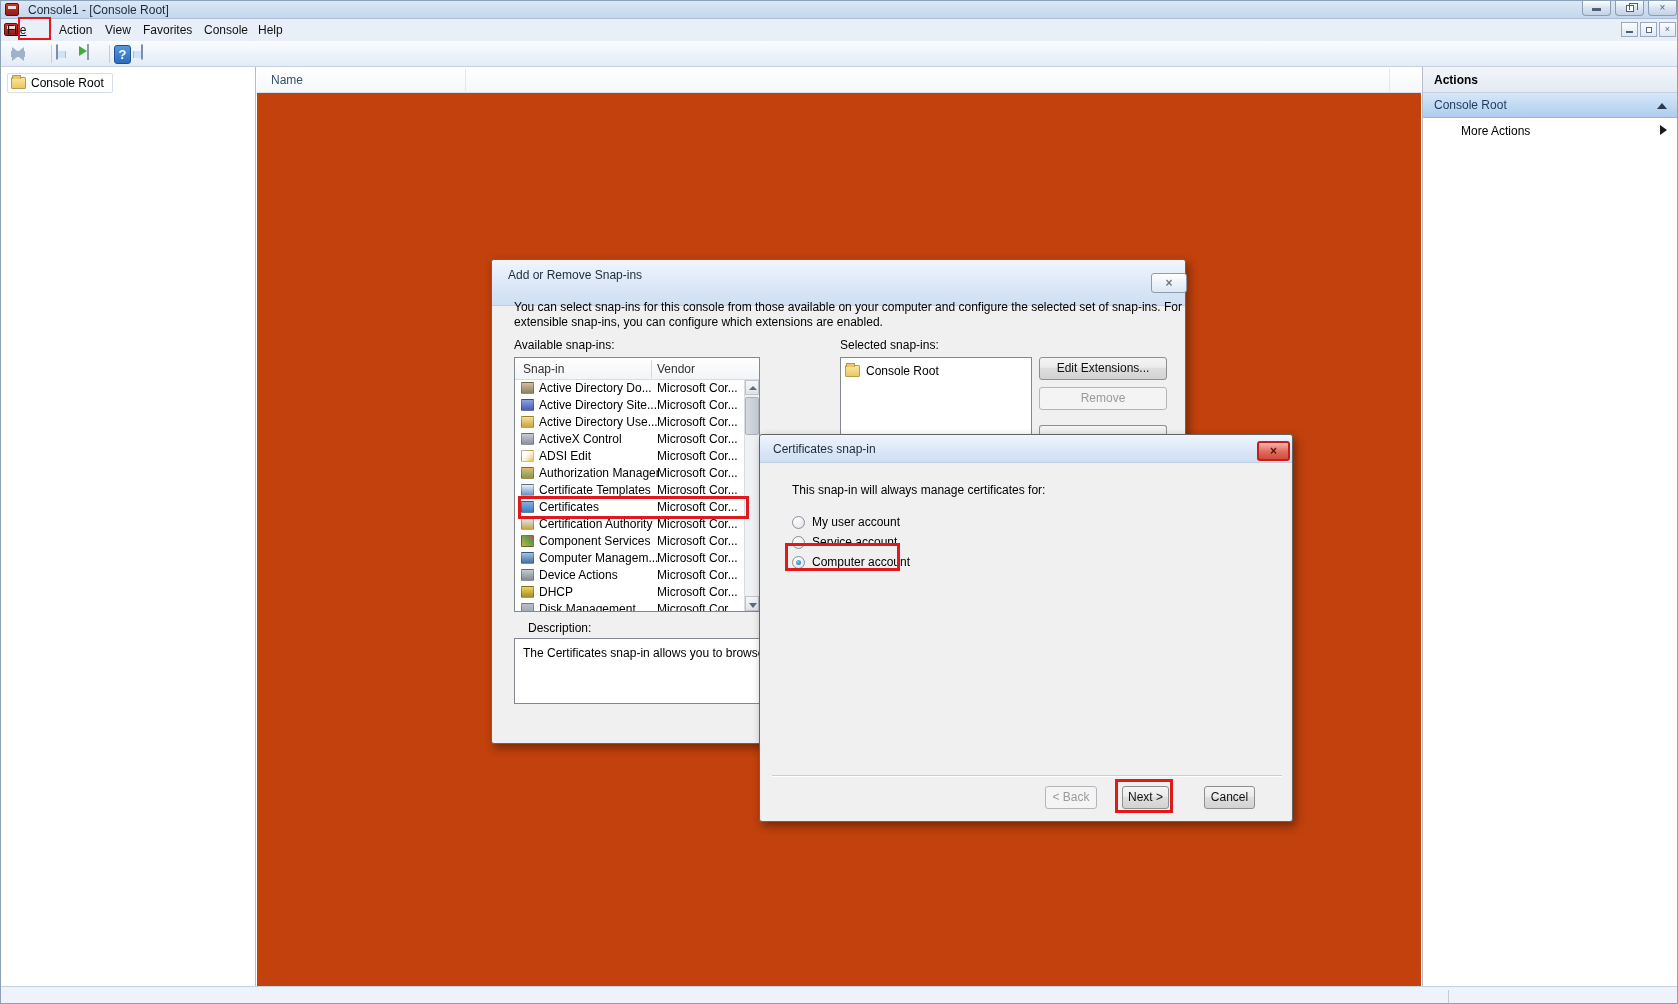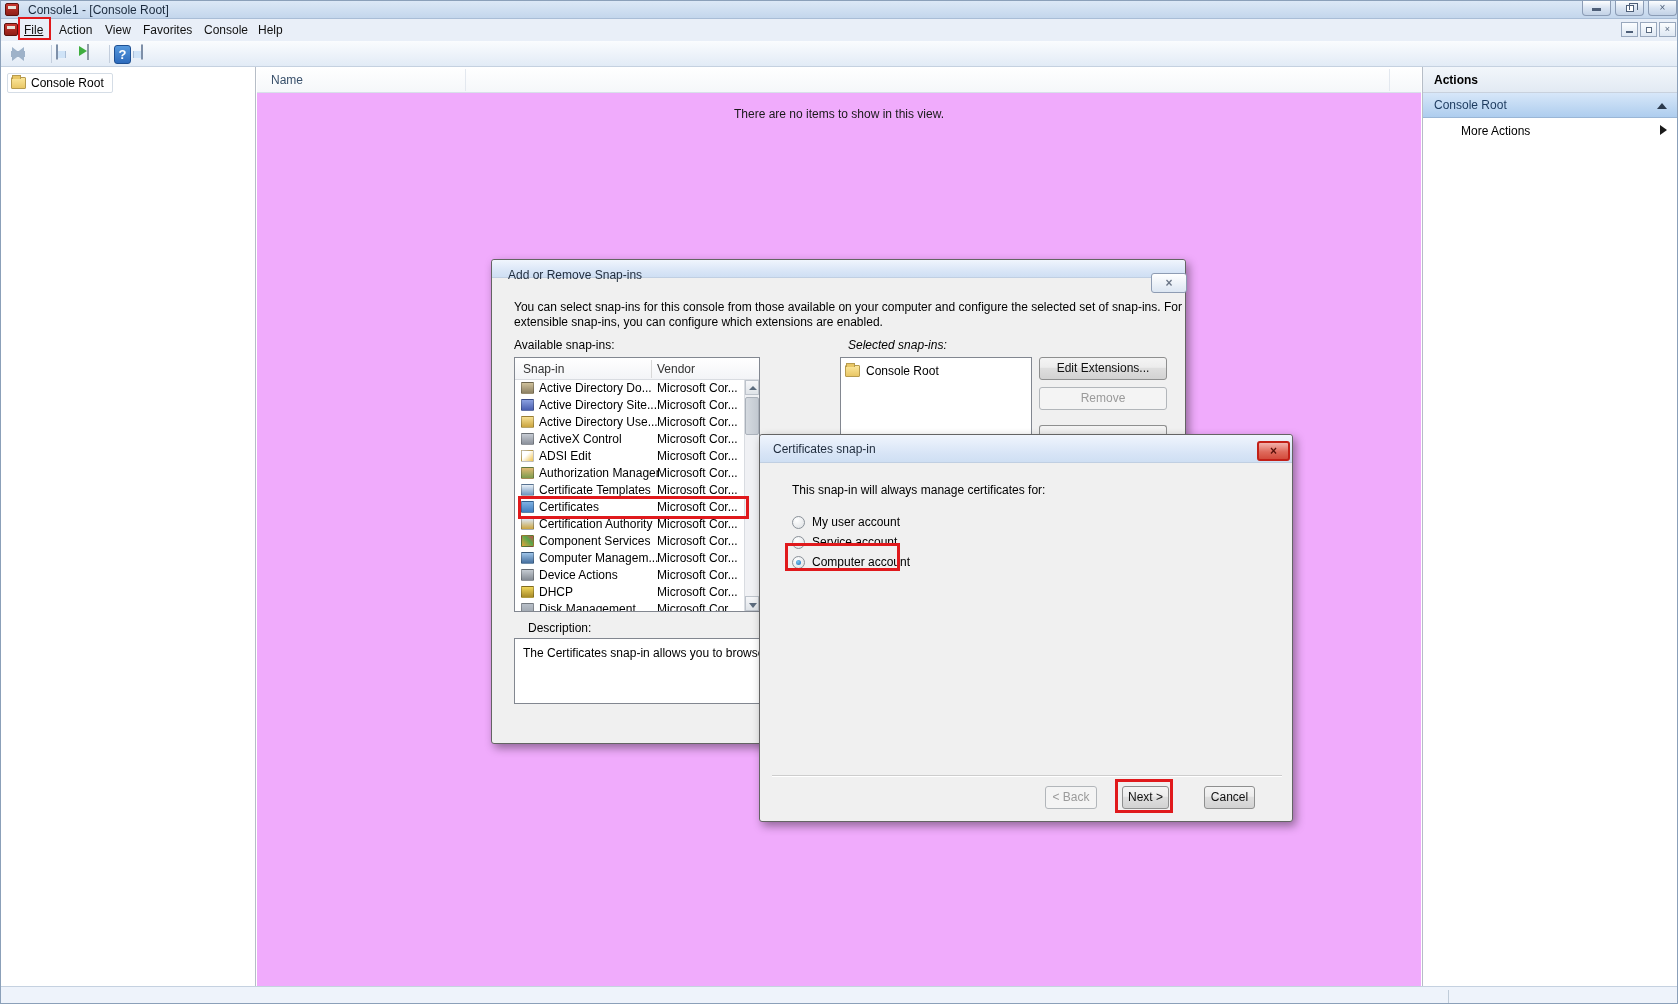--- a/index.html
+++ b/index.html
@@ -52,21 +52,21 @@
   .helpicon { width:17px; height:19px; border-radius:3px; background:linear-gradient(#5598dd,#2d6bbd);
     border:1px solid #1d4f92; color:#fff; font-weight:bold; text-align:center; line-height:18px; font-size:13px; }
   
   .tree-panel { position:absolute; left:0; top:66px; width:255px; height:919px; background:#fff; border-right:1px solid #b6bdc7; }
   .tree-item { position:absolute; left:6px; top:6px; display:inline-flex; align-items:center; gap:5px;
     border:1px solid #d5dde6; border-radius:2px; padding:2px 8px 2px 3px; background:#fff; }
   .foldericon { width:15px; height:12px; background:linear-gradient(#fbe69a,#e9c766); border:1px solid #b79b4e;
     border-radius:1px; position:relative; }
   .foldericon::before { content:""; position:absolute; left:0; top:-3px; width:7px; height:3px;
     background:#e9c766; border:1px solid #b79b4e; border-bottom:none; }
-  .list-panel { position:absolute; left:256px; top:66px; width:1164px; height:919px; background:#f0abfc; }
+  .list-panel { position:absolute; left:256px; top:66px; width:1164px; height:919px; background:#c2410c; }
   .col-header { position:absolute; left:0; top:0; width:1164px; height:26px;
     background:linear-gradient(#ffffff,#f5f7fa); border-bottom:1px solid #d8e0ea; color:#39506b; }
   .col-header .txt { position:absolute; left:14px; top:6px; }
   .col-div { position:absolute; top:2px; width:1px; height:22px; background:#e3e8ef; }
   .empty-msg { position:absolute; left:0; top:40px; width:1164px; text-align:center; color:#1a1a1a; }
   .actions-panel { position:absolute; left:1421px; top:66px; width:257px; height:919px; background:#fff; border-left:1px solid #b6bdc7; }
   .actions-header { position:absolute; left:0; top:0; width:256px; height:26px;
     background:linear-gradient(#f2f6fb,#e2eaf3); border-bottom:1px solid #c8d1dd; font-weight:bold; }
   .actions-header .txt { position:absolute; left:11px; top:6px; }
   .actions-group { position:absolute; left:0; top:26px; width:256px; height:25px;
@@ -90,26 +90,26 @@
   .dlg-close { position:absolute; border:1px solid #8e9cb3; border-radius:3px;
     background:linear-gradient(#ffffff,#dce6f2); color:#6b7687; text-align:center;
     font-size:12px; font-weight:bold; }
   .dlg-close.red { border:2px solid #c22018; background:linear-gradient(#f2b3ad,#df6a5c 55%,#d34b3c);
     color:#57100a; }
   .btn { position:absolute; border:1px solid #8e8f8f; border-radius:3px; text-align:center;
     background:linear-gradient(#f4f4f4,#ececec 45%,#dfdfdf 46%,#d2d2d2); color:#111; }
   .btn.disabled { border-color:#b2b6ba; background:#f4f4f4; color:#9a9a9a; }
   
   .d1 { left:490px; top:258px; width:695px; height:485px; z-index:10; }
-  .d1 .dlg-titlebar { height:18px; }
+  .d1 .dlg-titlebar { height:46px; }
   .d1 .dlg-title { position:absolute; left:16px; top:8px; }
   .d1 .dlg-close { left:659px; top:13px; width:36px; height:20px; line-height:18px; }
   .d1-intro { position:absolute; left:22px; top:40px; width:676px; line-height:15px; }
   .d1-avail-label { position:absolute; left:22px; top:78px; }
-  .d1-sel-label { position:absolute; left:356px; top:78px;font-style:italic; }
+  .d1-sel-label { position:absolute; left:348px; top:78px; }
   .d1-list { position:absolute; left:22px; top:97px; width:246px; height:255px; background:#fff; border:1px solid #828790; }
   .d1-list-header { position:absolute; left:0; top:0; width:244px; height:22px;
     background:linear-gradient(#ffffff,#f3f4f7); border-bottom:1px solid #d9dce1; color:#333; }
   .d1-colsnap { position:absolute; left:8px; top:4px; }
   .d1-colvendor { position:absolute; left:142px; top:4px; }
   .d1-coldiv { position:absolute; left:136px; top:2px; width:1px; height:18px; background:#d8d8d8; }
   .d1-rows { position:absolute; left:1px; top:22px; width:228px; height:231px; overflow:hidden; }
   .lrow { position:relative; height:17px; line-height:17px; white-space:nowrap; padding-left:5px; }
   .licon { display:inline-block; width:13px; height:12px; margin-right:5px; vertical-align:-2px;
     border:1px solid rgba(0,0,0,.25); border-radius:1px; }
@@ -179,21 +179,21 @@
           <span class="g-rest"></span>
         </div>
       <div class="win-btn">
           <span>×</span>
         </div>
     </div>
   </div>
 
   <div class="menubar">
     <span class="appicon" style="left:3px; top:4px;"></span>
-    <span class="menu-item" style="left:19px;text-decoration:underline;">File</span>
+    <span class="menu-item" style="left:2px;text-decoration:underline;">File</span>
     <span class="menu-item" style="left:54px;">Action</span>
     <span class="menu-item" style="left:100px;">View</span>
     <span class="menu-item" style="left:138px;">Favorites</span>
     <span class="menu-item" style="left:199px;">Console</span>
     <span class="menu-item" style="left:253px;">Help</span>
     <div class="mdi-btns">
       <div class="mdi-btn">
           <span class="g-min" style="width:7px;height:2px;margin-top:4px;"></span>
         </div>
       <div class="mdi-btn">
@@ -222,21 +222,20 @@
       <span>Console Root</span>
     </div>
   </div>
 
   <div class="list-panel">
     <div class="col-header">
       <span class="txt">Name</span>
       <span class="col-div" style="left:208px;"></span>
       <span class="col-div" style="left:1132px;"></span>
     </div>
-    <div class="empty-msg">There are no items to show in this view.</div>
   </div>
 
   <div class="actions-panel">
     <div class="actions-header">
       <span class="txt">Actions</span>
     </div>
     <div class="actions-group">
       <span class="txt">Console Root</span>
       <span class="tri-up"></span>
     </div>

